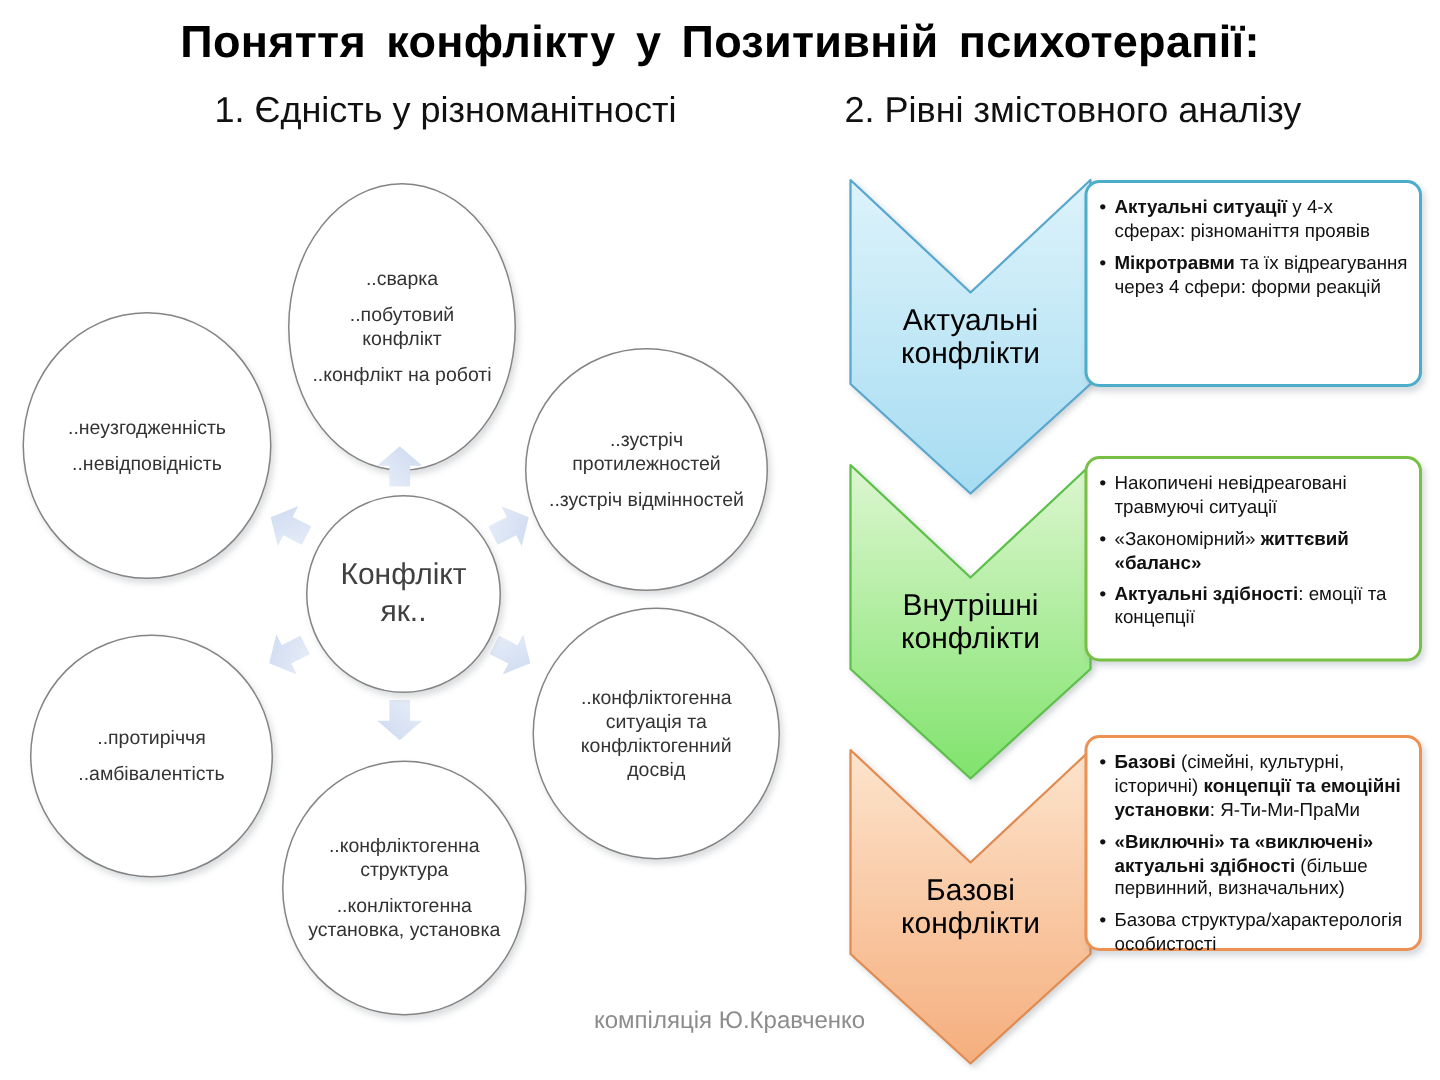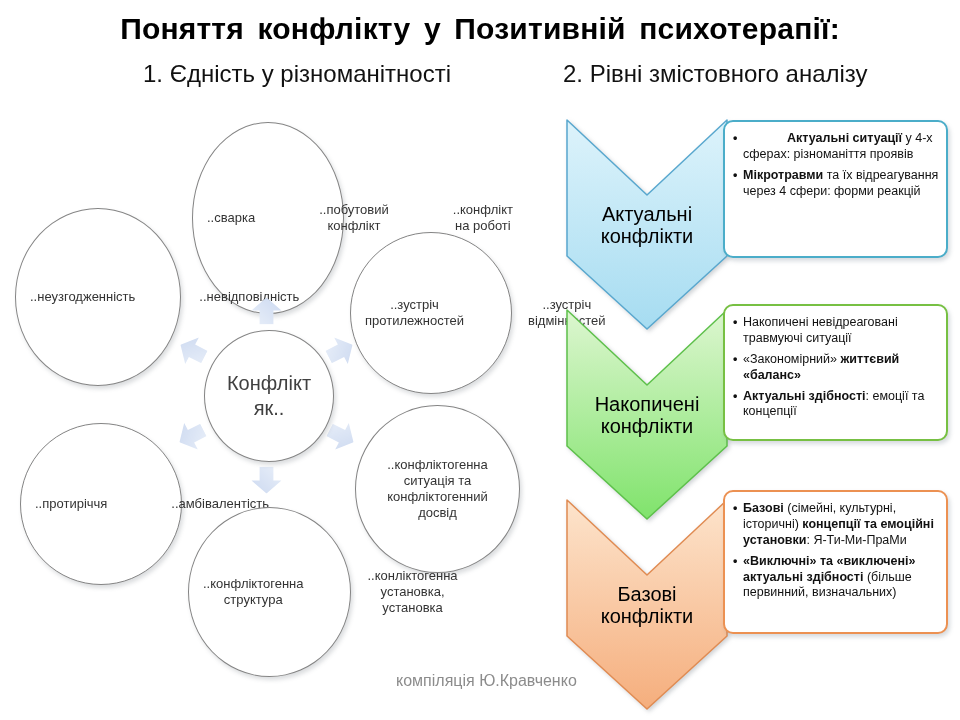--- a/index.html
+++ b/index.html
@@ -8,22 +8,22 @@
 
   .title{position:absolute;top:12px;left:0;width:960px;text-align:center;
          font-size:30px;font-weight:bold;word-spacing:5px;letter-spacing:0.2px;}
   .subheading{position:absolute;font-size:24px;color:#111;white-space:nowrap;}
   .sub-left{top:60px;left:143px;}
   .sub-right{top:60px;left:563px;}
 
   
   .circle{position:absolute;background:#fff;border:1px solid #848484;border-radius:50%;
           box-shadow:2px 3px 4px rgba(90,100,110,.22);
-          display:flex;flex-direction:row;align-items:center;
-          text-align:center;font-size:13px;color:#333;line-height:1.25;box-sizing:border-box;gap:36px;}
+          display:flex;flex-direction:column;align-items:center;justify-content:center;
+          text-align:center;font-size:13px;color:#333;line-height:1.25;box-sizing:border-box;}
   .circle .cline{margin:4px 0;padding:0 14px;}
   .c-top{left:192px;top:122px;width:152px;height:192px;}
   .c-ul{left:15px;top:208px;width:166px;height:178px;}
   .c-ur{left:350px;top:232px;width:162px;height:162px;}
   .c-center{left:204px;top:330px;width:130px;height:132px;font-size:20px;color:#404040;z-index:3;}
   .c-center .cline{padding:0 18px;}
   .c-ll{left:20px;top:423px;width:162px;height:162px;}
   .c-lr{left:355px;top:405px;width:165px;height:168px;}
   .c-bottom{left:188px;top:507px;width:163px;height:170px;}
 
@@ -119,21 +119,21 @@
     <svg width="162" height="212" viewBox="0 0 162 212">
       <defs>
           <linearGradient id="grad1" x1="0" y1="0" x2="0" y2="1">
         <stop class="s-top" offset="0" stop-color="#ddf6d0"></stop>
             <stop class="s-bot" offset="1" stop-color="#80e36c"></stop>
       </linearGradient>
         </defs>
       <polygon points="1,1 81,76 161,1 161,137 81,210 1,137" fill="url(#grad1)" stroke="#5dc04a" stroke-width="1.5" stroke-linejoin="round"></polygon>
     </svg>
     <div class="label">
-      <div>Накопичені</div>
+      <div>Внутрішні</div>
       <div>конфлікти</div>
     </div>
   </div>
   <div class="level lv-2">
     <svg width="162" height="212" viewBox="0 0 162 212">
       <defs>
           <linearGradient id="grad2" x1="0" y1="0" x2="0" y2="1">
         <stop class="s-top" offset="0" stop-color="#fde4cc"></stop>
             <stop class="s-bot" offset="1" stop-color="#f5ae7d"></stop>
       </linearGradient>
@@ -141,32 +141,33 @@
       <polygon points="1,1 81,76 161,1 161,137 81,210 1,137" fill="url(#grad2)" stroke="#e08b52" stroke-width="1.5" stroke-linejoin="round"></polygon>
     </svg>
     <div class="label">
       <div>Базові</div>
       <div>конфлікти</div>
     </div>
   </div>
 
   <div class="info-box ib-0" style="border-color: rgb(75, 173, 201);">
     <ul class="bullets">
-      <li><span style="font-weight: bold; margin-left: 44px;">Актуальні ситуації</span><span> у 4-х сферах: різноманіття проявів</span></li>
+      <li><span style="font-weight: bold;">Актуальні ситуації</span><span> у 4-х сферах: різноманіття проявів</span></li>
       <li><span style="font-weight: bold;">Мікротравми</span><span> та їх відреагування через 4 сфери: форми реакцій</span></li>
     </ul>
   </div>
   <div class="info-box ib-1" style="border-color: rgb(119, 192, 67);">
     <ul class="bullets">
       <li><span>Накопичені невідреаговані травмуючі ситуації</span></li>
       <li><span>«Закономірний» </span><span style="font-weight: bold;">життєвий «баланс»</span></li>
       <li><span style="font-weight: bold;">Актуальні здібності</span><span>: емоції та концепції</span></li>
     </ul>
   </div>
   <div class="info-box ib-2" style="border-color: rgb(236, 145, 82);">
     <ul class="bullets">
       <li><span style="font-weight: bold;">Базові</span><span> (сімейні, культурні, історичні) </span><span style="font-weight: bold;">концепції та емоційні установки</span><span>: Я-Ти-Ми-ПраМи</span></li>
       <li><span style="font-weight: bold;">«Виключні» та «виключені» актуальні здібності</span><span> (більше первинний, визначальних)</span></li>
+      <li><span>Базова структура/характерологія особистості</span></li>
     </ul>
   </div>
 
   <div class="footer">компіляція Ю.Кравченко</div>
 </div>
 
 </body></html>

